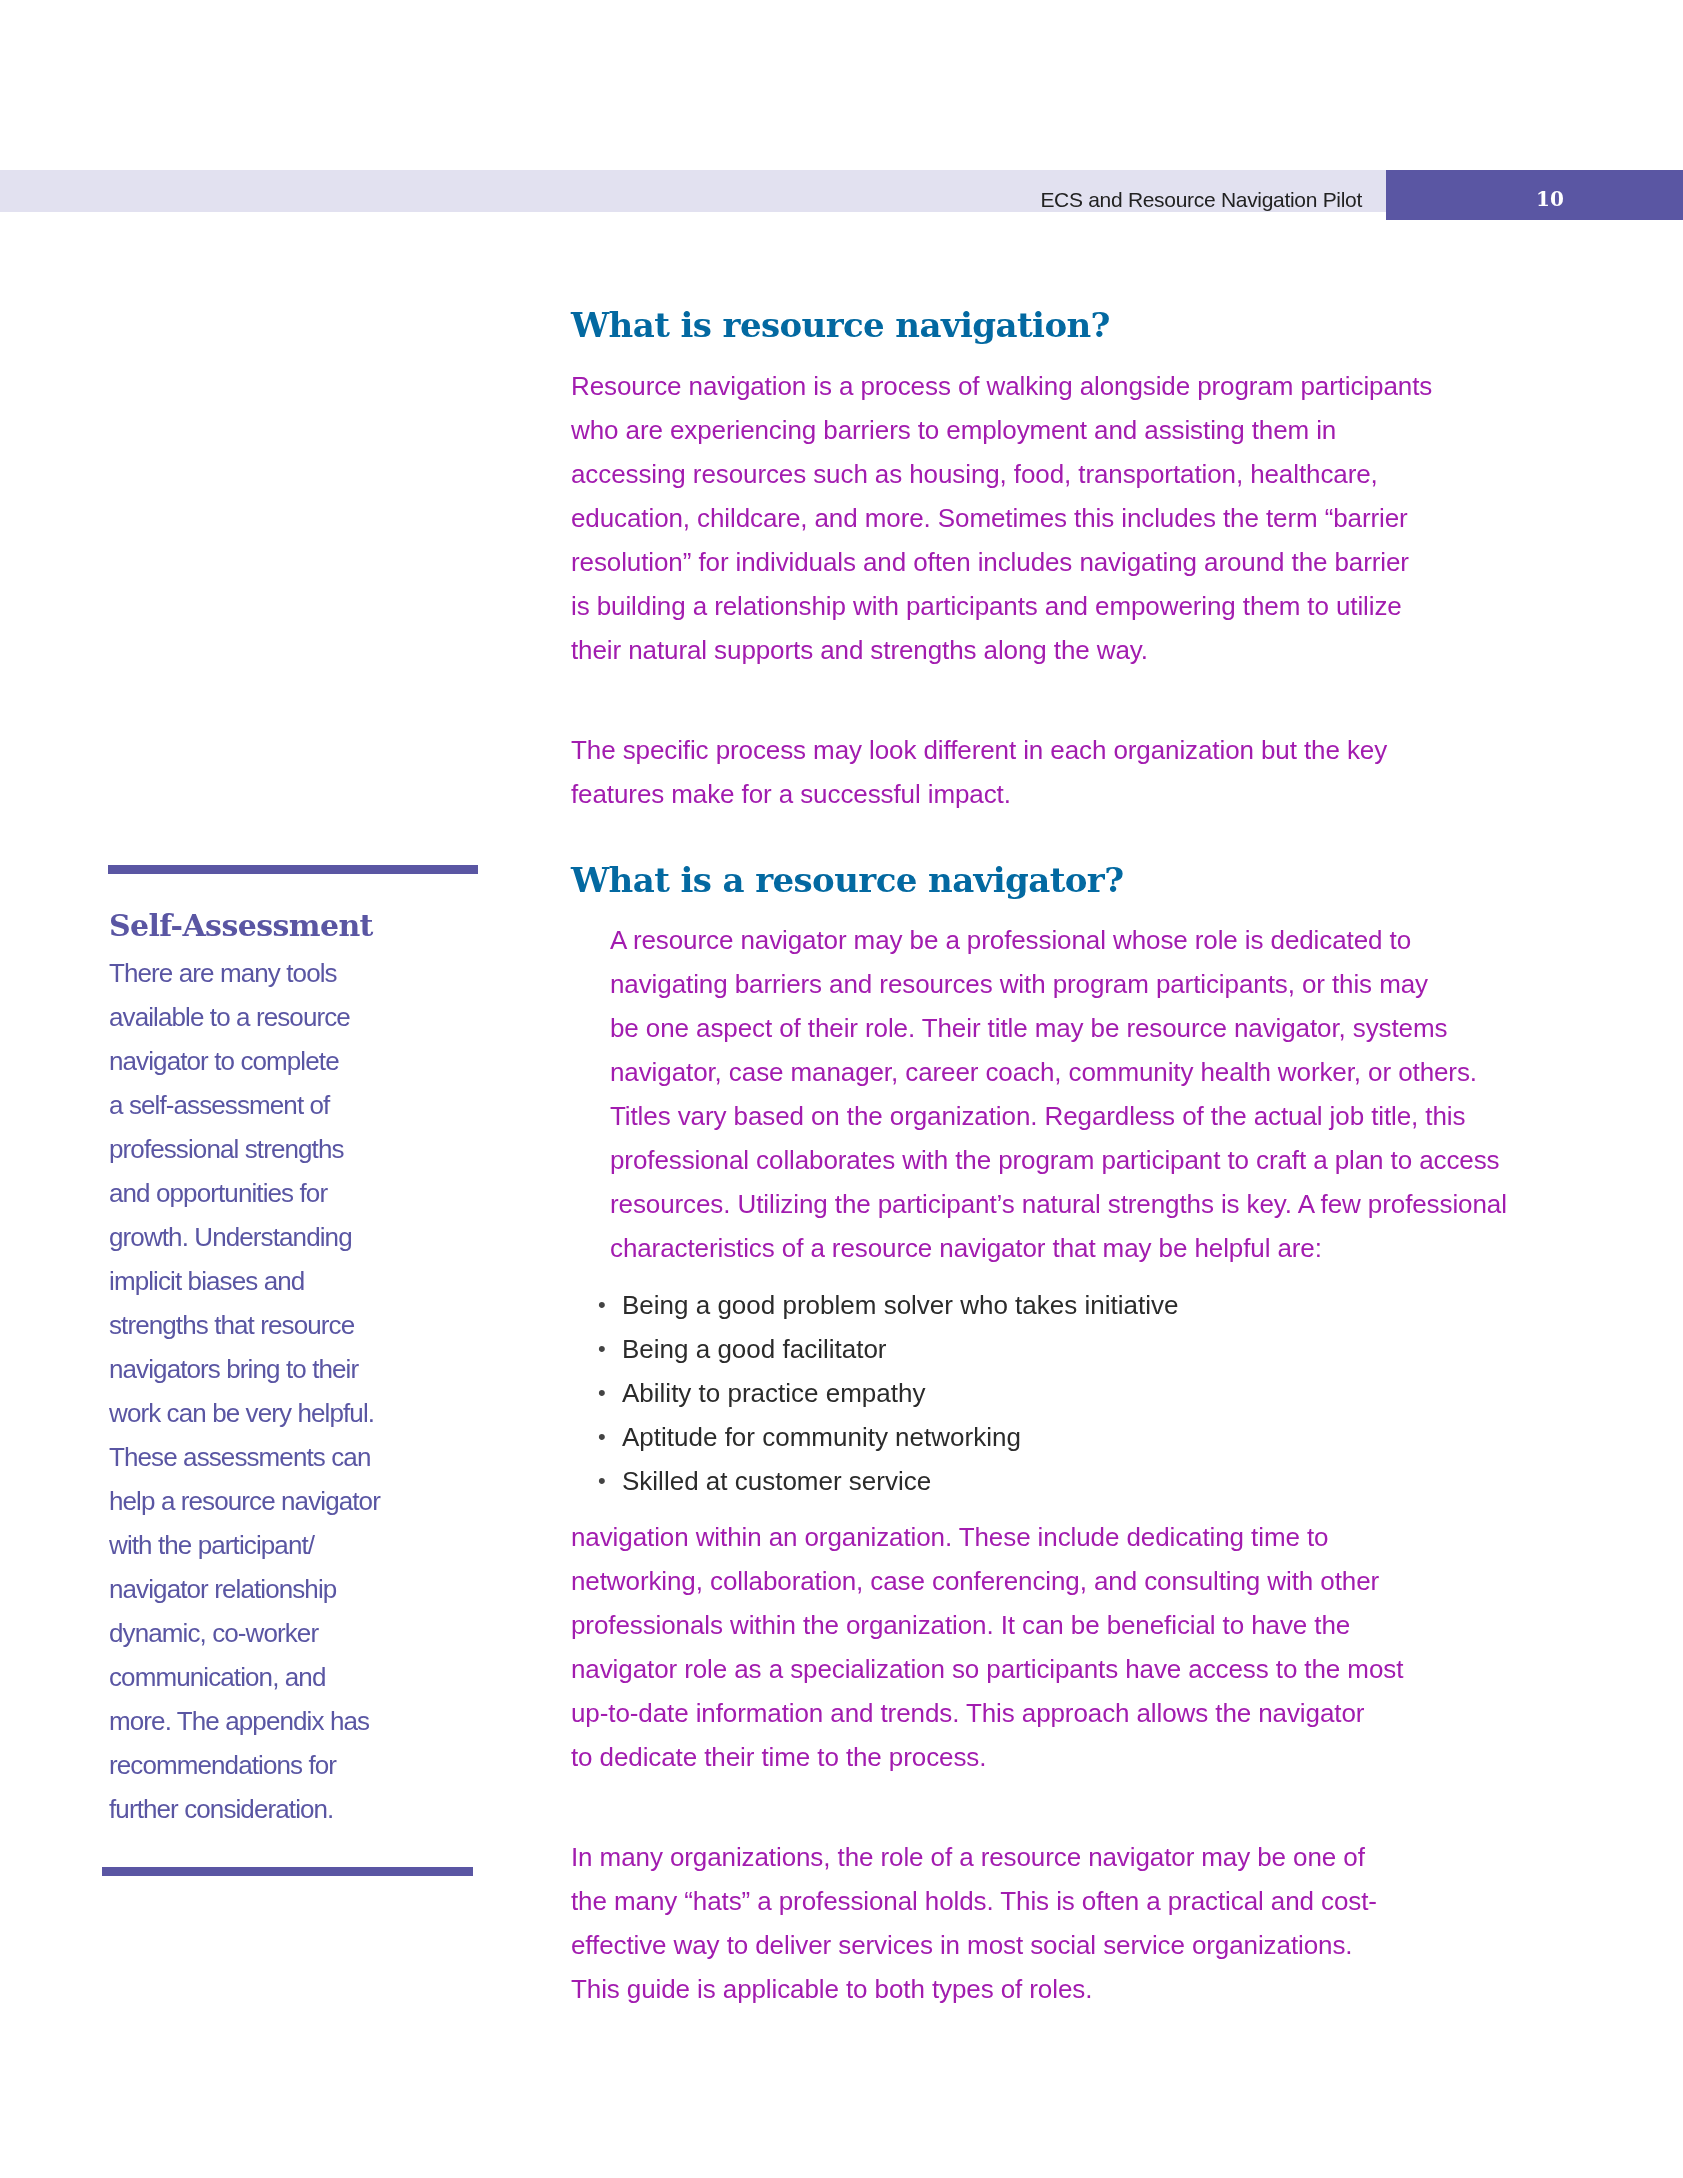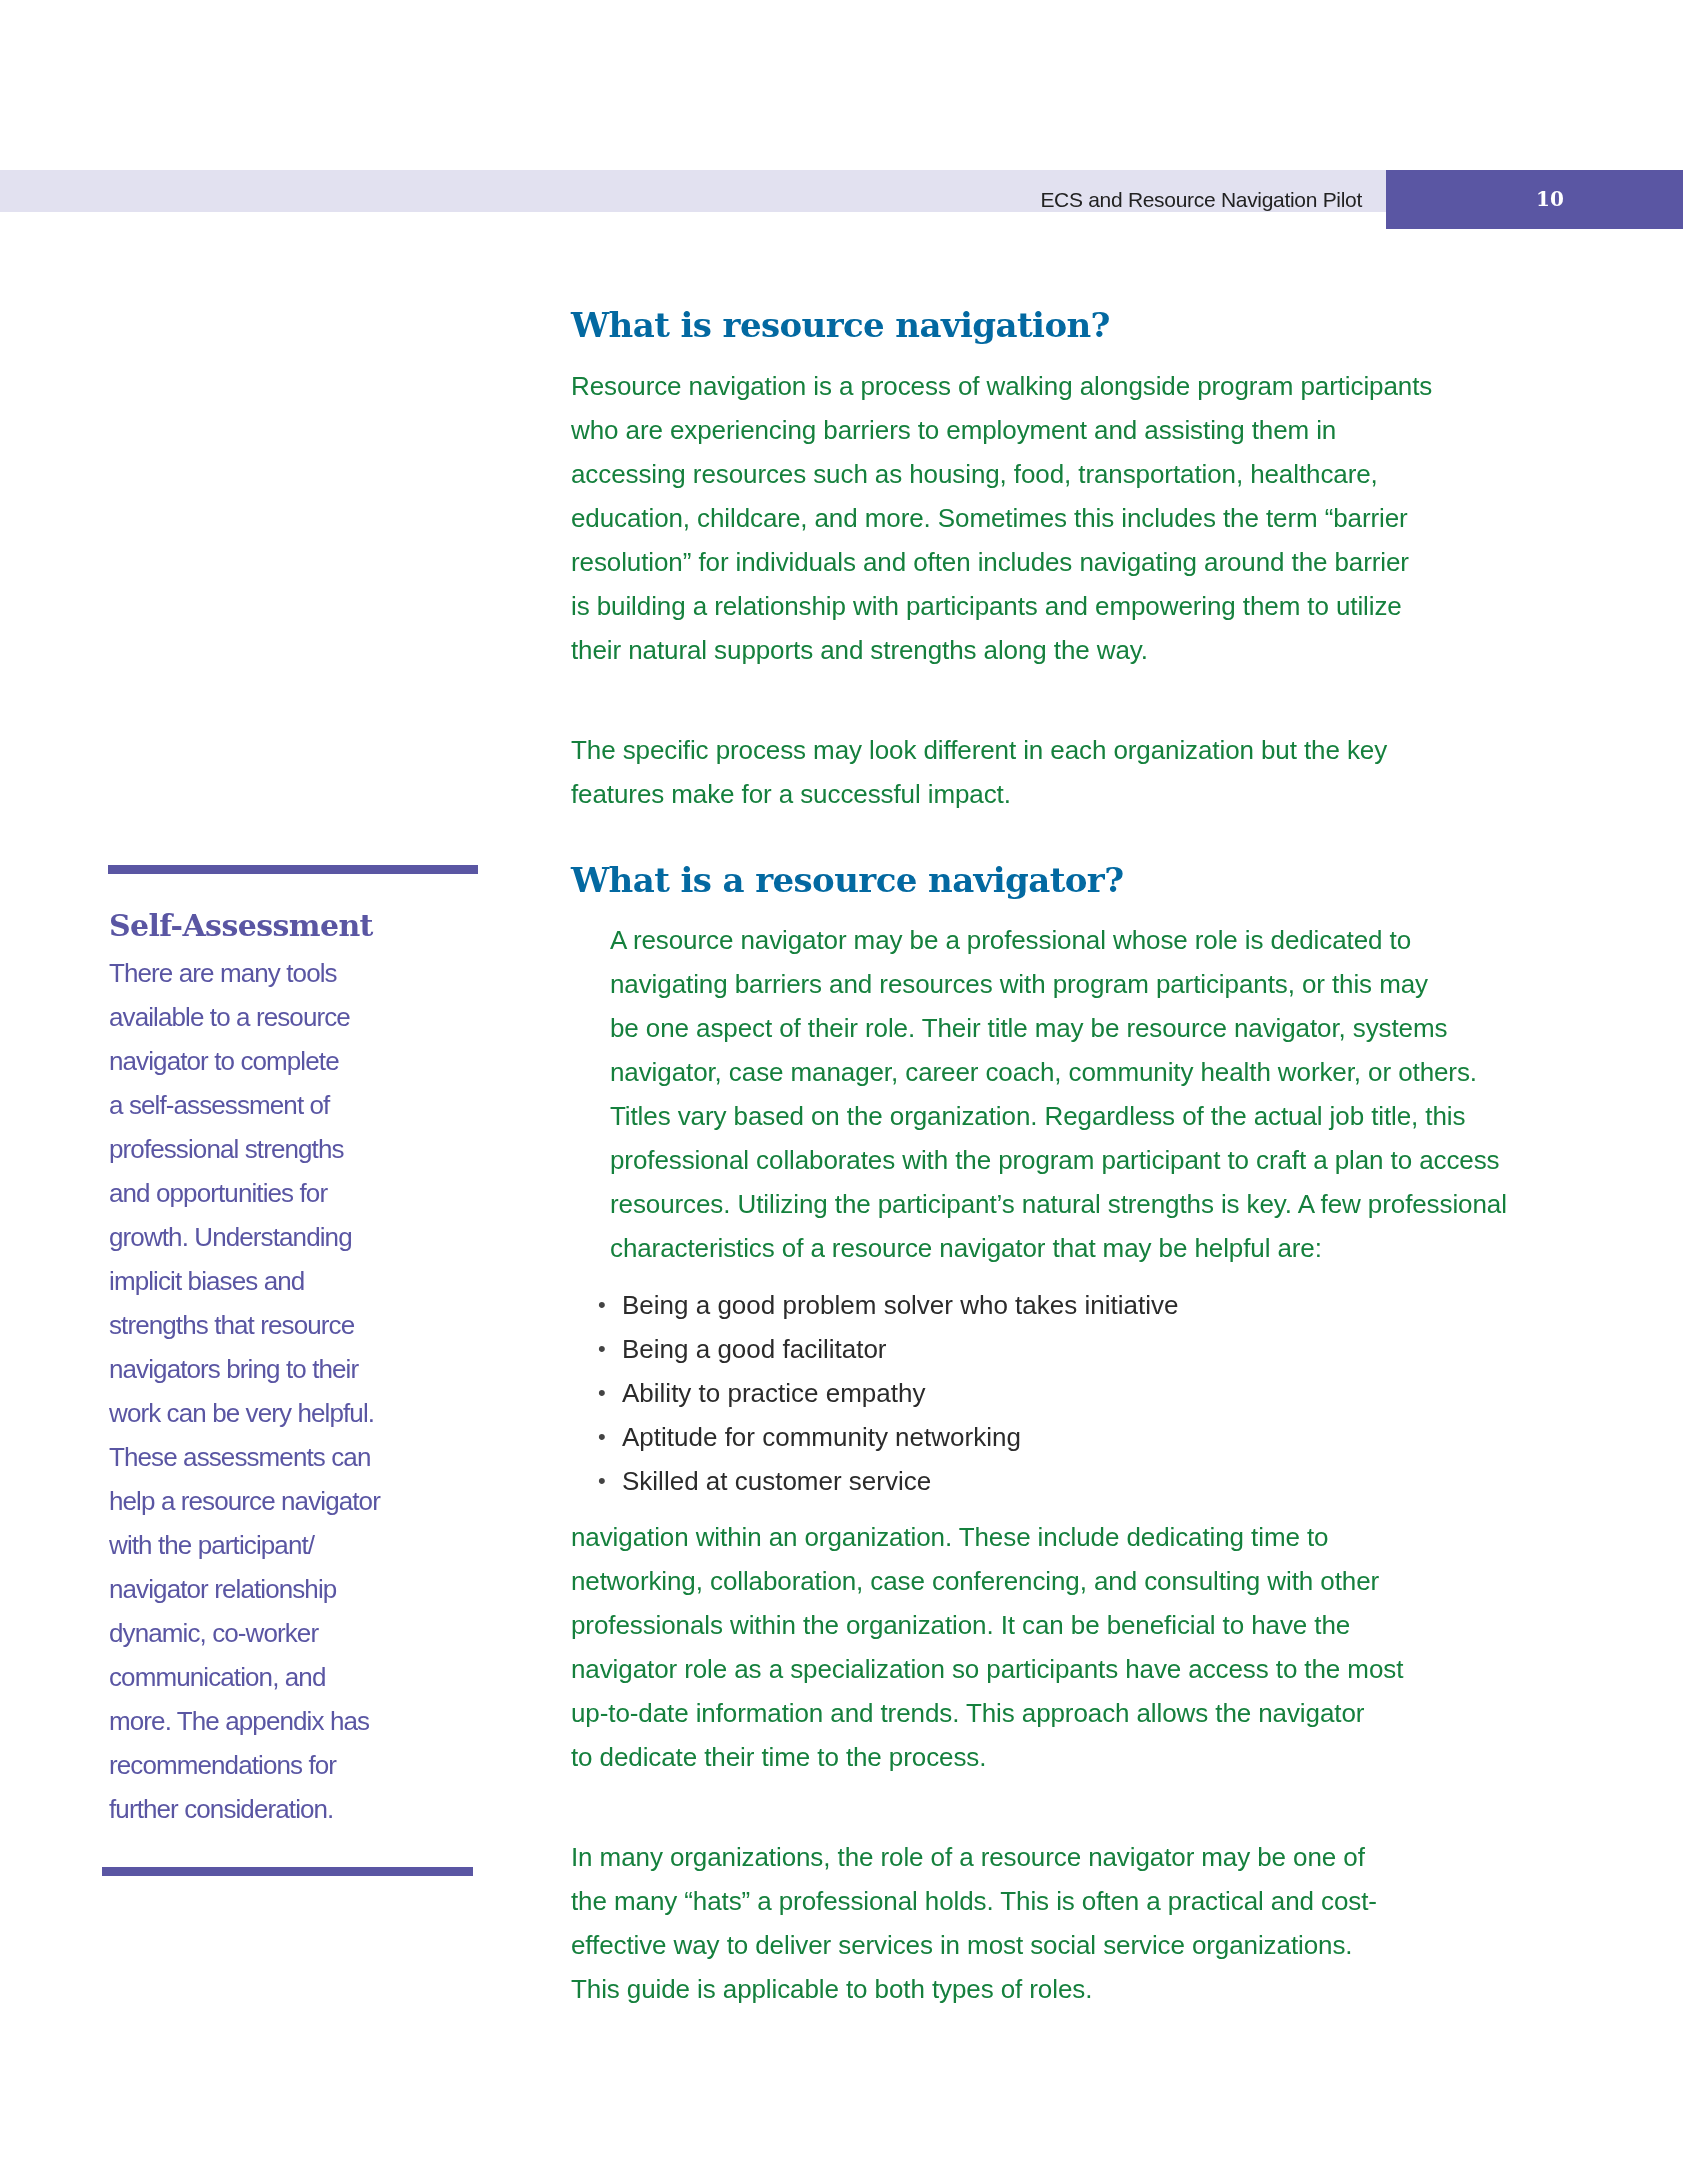--- a/index.html
+++ b/index.html
@@ -1,22 +1,22 @@
 <!DOCTYPE html>
 <html><head>
 <meta charset="utf-8">
 <style>
   html, body { margin:0; padding:0; }
   body { width:1683px; height:2178px; background:#ffffff; position:relative; overflow:hidden; }
   .band { position:absolute; left:0; top:170px; width:1386px; height:42px; background:#e2e1f0; }
   .band-title { position:absolute; right:24px; top:0; height:59px; line-height:59px; font-family:"Liberation Sans", sans-serif; font-size:21px; color:#222222; letter-spacing:-0.3px; }
-  .pagebox { position:absolute; left:1386px; top:170px; width:297px; height:59px; background:#5a56a3; }
+  .pagebox { position:absolute; left:1386px; top:170px; width:297px; height:50px; background:#5a56a3; }
   .pagenum { position:absolute; left:150px; top:0; height:59px; line-height:59px; font-family:"DejaVu Serif", serif; font-weight:bold; font-size:20px; color:#ffffff; }
   .h2 { position:absolute; left:571px; font-family:"DejaVu Serif", serif; font-weight:bold; font-size:34px; color:#0369a1; height:46px; line-height:46px; letter-spacing:-0.6px; white-space:nowrap; }
-  .para { position:absolute; left:571px; width:1000px; font-family:"Liberation Sans", sans-serif; font-size:26px; color:#15803d; }
+  .para { position:absolute; left:571px; width:1000px; font-family:"Liberation Sans", sans-serif; font-size:26px; color:#a21caf; }
   .line { height:44px; line-height:44px; white-space:nowrap; letter-spacing:-0.1px; }
   .bullets { position:absolute; left:594px; width:970px; margin:0; padding:0; list-style:none; font-family:"Liberation Sans", sans-serif; font-size:26px; color:#2b2b2b; }
   .bullets li { height:44px; line-height:44px; white-space:nowrap; position:relative; padding-left:28px; }
   .bullet-dot { position:absolute; left:4px; top:0; font-size:22px; color:#444; }
   .side-bar { position:absolute; height:9px; background:#5a56a3; }
   .side-title { position:absolute; left:109px; top:903px; height:46px; line-height:46px; font-family:"DejaVu Serif", serif; font-weight:bold; font-size:30px; color:#5a56a3; letter-spacing:-0.6px; white-space:nowrap; }
   .side-text { position:absolute; left:109px; top:951px; font-family:Liberation Sans, sans-serif; font-size:26px; color:#5a56a3; }
   .side-text .line { height:44px; line-height:44px; letter-spacing:-0.9px; }
 </style>
 </head>

